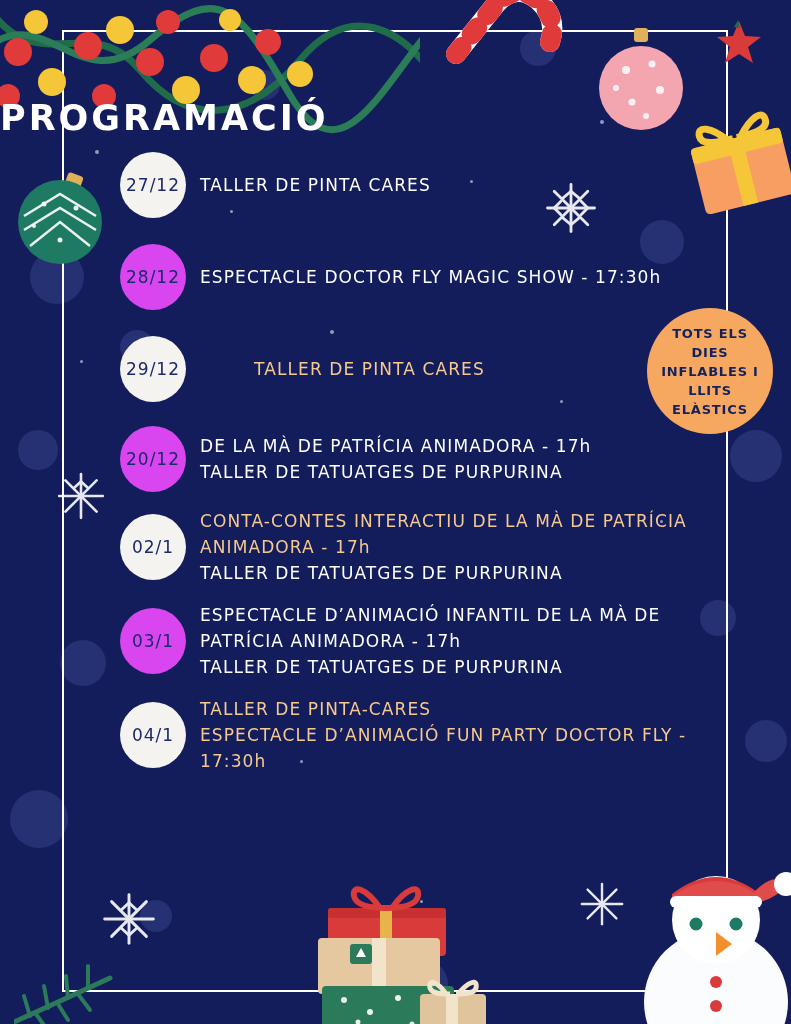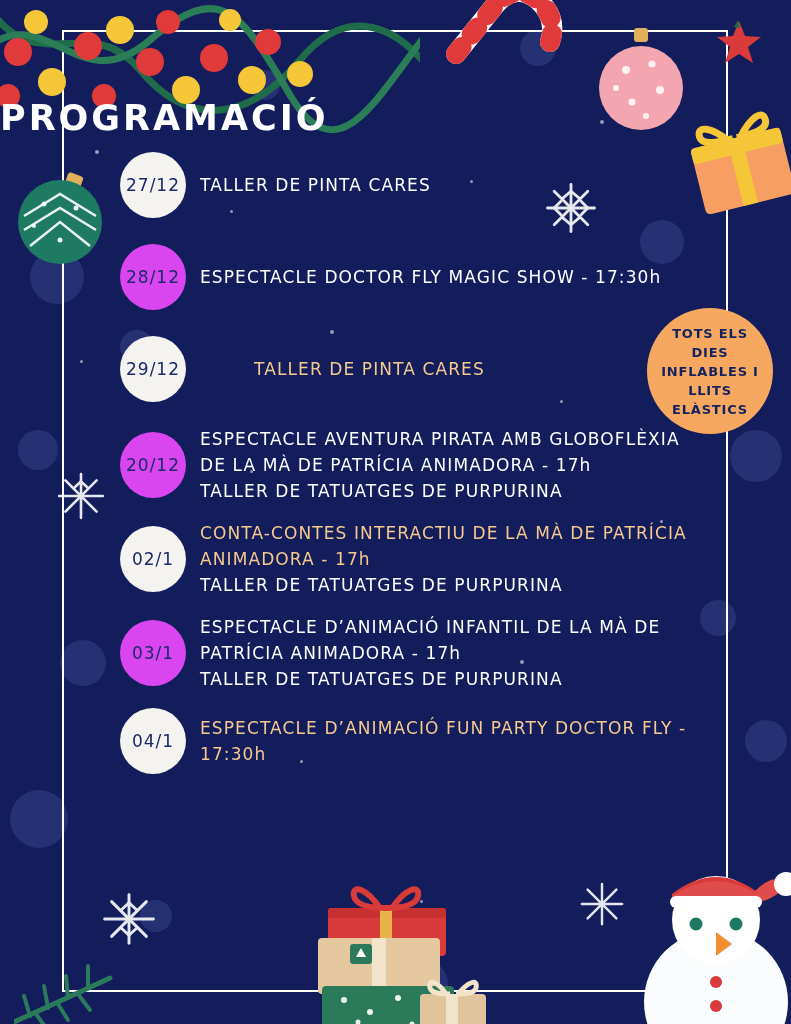--- a/index.html
+++ b/index.html
@@ -330,21 +330,20 @@
   <div class="row" style="margin-bottom:24px;gap:44px;">
     <div class="bubble white">29/12</div>
     <div class="rowtext" style="margin-left:24px;">
       <div class="line peach">TALLER DE PINTA CARES</div>
     </div>
   </div>
 
   <div class="row" style="margin-bottom:16px;">
     <div class="bubble peach">20/12</div>
     <div class="rowtext">
-      <div class="line white">ESPECTACLE AVENTURA PIRATA AMB GLOBOFLÈXIA</div>
       <div class="line white">DE LA MÀ DE PATRÍCIA ANIMADORA - 17h</div>
       <div class="line white">TALLER DE TATUATGES DE PURPURINA</div>
     </div>
   </div>
 
   <div class="row" style="margin-bottom:16px;">
     <div class="bubble white">02/1</div>
     <div class="rowtext">
       <div class="line peach">CONTA-CONTES INTERACTIU DE LA MÀ DE PATRÍCIA</div>
       <div class="line peach">ANIMADORA - 17h</div>
@@ -357,20 +356,21 @@
     <div class="rowtext">
       <div class="line white">ESPECTACLE D’ANIMACIÓ INFANTIL DE LA MÀ DE</div>
       <div class="line white">PATRÍCIA ANIMADORA - 17h</div>
       <div class="line white">TALLER DE TATUATGES DE PURPURINA</div>
     </div>
   </div>
 
   <div class="row">
     <div class="bubble white">04/1</div>
     <div class="rowtext">
+      <div class="line peach">TALLER DE PINTA-CARES</div>
       <div class="line peach">ESPECTACLE D’ANIMACIÓ FUN PARTY DOCTOR FLY -</div>
       <div class="line peach">17:30h</div>
     </div>
   </div>
 
 </div>
 
 <svg class="deco" style="left:636px; top:852px;" width="165" height="175" viewBox="0 0 165 175">
   <circle cx="80" cy="150" r="72" fill="#fbfcfd"></circle>
   <circle cx="80" cy="68" r="44" fill="#ffffff"></circle>

